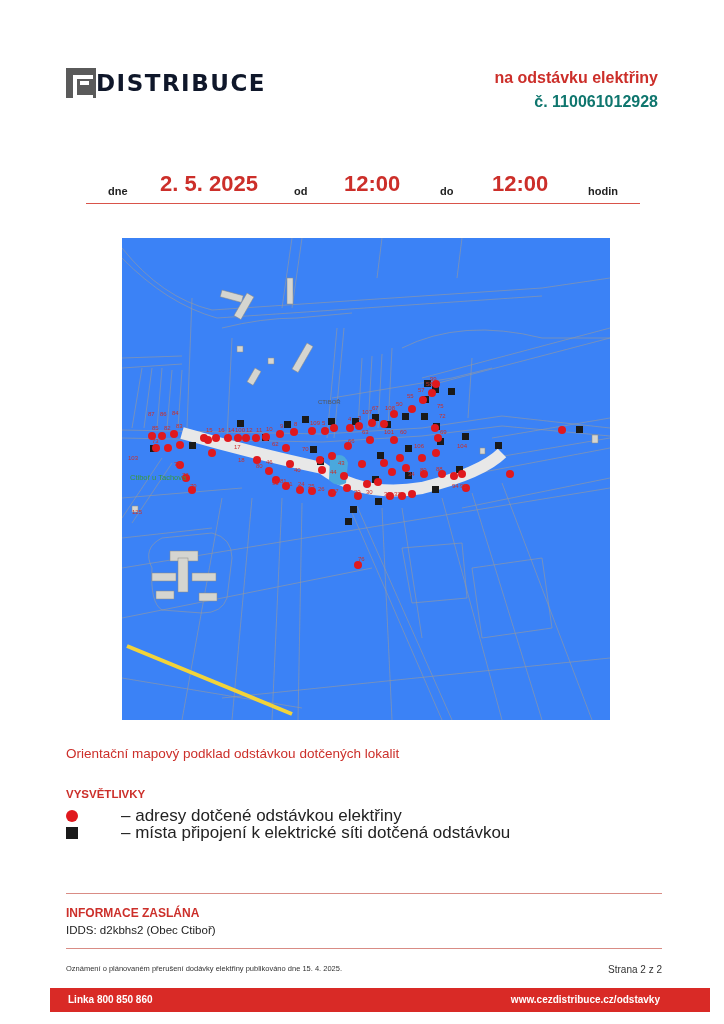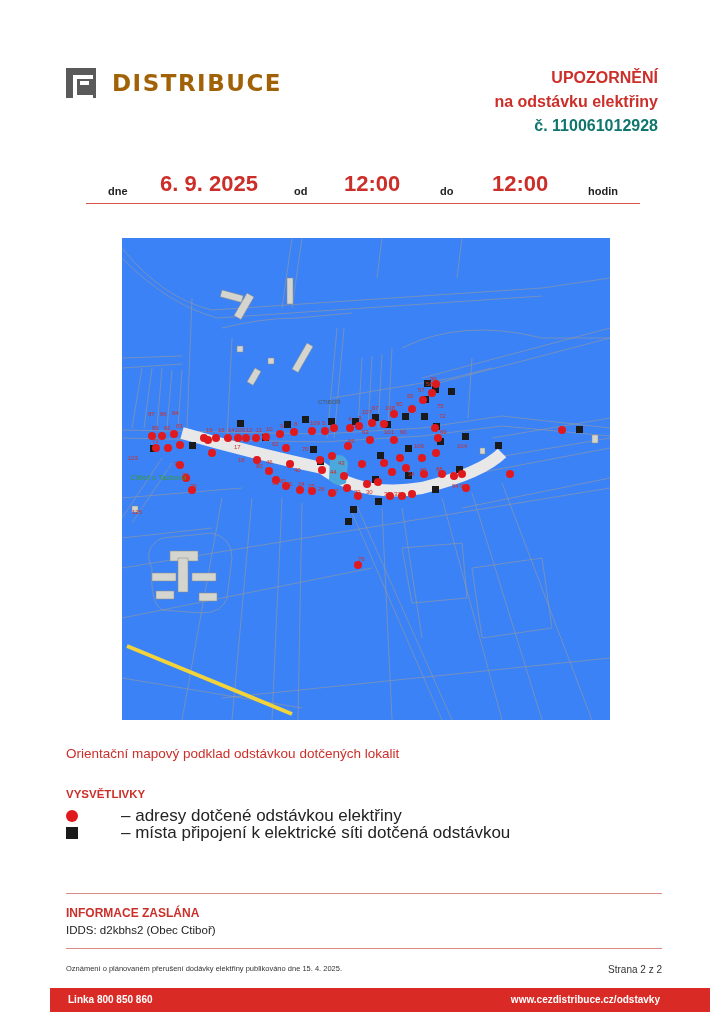--- a/index.html
+++ b/index.html
@@ -5,21 +5,21 @@
   * { box-sizing: border-box; margin: 0; padding: 0; }
   html, body { width: 724px; height: 1024px; background: #ffffff; overflow: hidden; }
   body { position: relative; font-family: "Liberation Sans", sans-serif; color: #222; }
   .abs { position: absolute; }
 
   
   .logo { left: 66px; top: 68px; display: flex; align-items: center; }
   .logo-mark { width: 30px; height: 30px; background: #5a5a5a; position: relative; }
   .logo-mark::before { content: ""; position: absolute; left: 7px; top: 7px; width: 16px; height: 16px; border: 4px solid #fff; border-right: none; }
   .logo-mark::after { content: ""; position: absolute; left: 14px; top: 13px; width: 9px; height: 4px; background: #fff; }
-  .logo-text { margin-left: 16px; font-family: "DejaVu Sans", sans-serif; font-size: 23px; font-weight: bold; color: #a16207; letter-spacing: 1.5px; }
+  .logo-text { font-family: "DejaVu Sans", sans-serif; font-size: 23px; font-weight: bold; color: #0f172a; letter-spacing: 1.5px; }
 
   
   .title-block { right: 66px; top: 66px; text-align: right; }
   .t1 { font-size: 16px; font-weight: bold; color: #cc2f2a; line-height: 24px; }
   .t2 { font-size: 16px; font-weight: bold; color: #cc2f2a; line-height: 24px; }
   .t3 { font-size: 16px; font-weight: bold; color: #0f766e; line-height: 24px; }
 
   
   .date-row { left: 86px; top: 172px; width: 554px; height: 32px; border-bottom: 1.5px solid #d9534a; }
   .date-row span { position: absolute; bottom: 6px; }
@@ -47,28 +47,27 @@
 </style>
 </head>
 <body>
 
 <div class="abs logo">
   <div class="logo-mark"></div>
   <span class="logo-text">DISTRIBUCE</span>
 </div>
 
 <div class="abs title-block">
-  <div class="t1">UPOZORNĚNÍ</div>
   <div class="t2">na odstávku elektřiny</div>
   <div class="t3">č. 110061012928</div>
 </div>
 
 <div class="abs date-row">
   <span class="lbl" style="left:22px">dne</span>
-  <span class="val" style="left:74px">6. 9. 2025</span>
+  <span class="val" style="left:74px">2. 5. 2025</span>
   <span class="lbl" style="left:208px">od</span>
   <span class="val" style="left:258px">12:00</span>
   <span class="lbl" style="left:354px">do</span>
   <span class="val" style="left:406px">12:00</span>
   <span class="lbl" style="left:502px">hodin</span>
 </div>
 
 <div class="abs map">
   <svg width="488" height="482" viewBox="0 0 488 482">
     <g stroke="#9a9a9a" stroke-width="0.6" fill="none">

